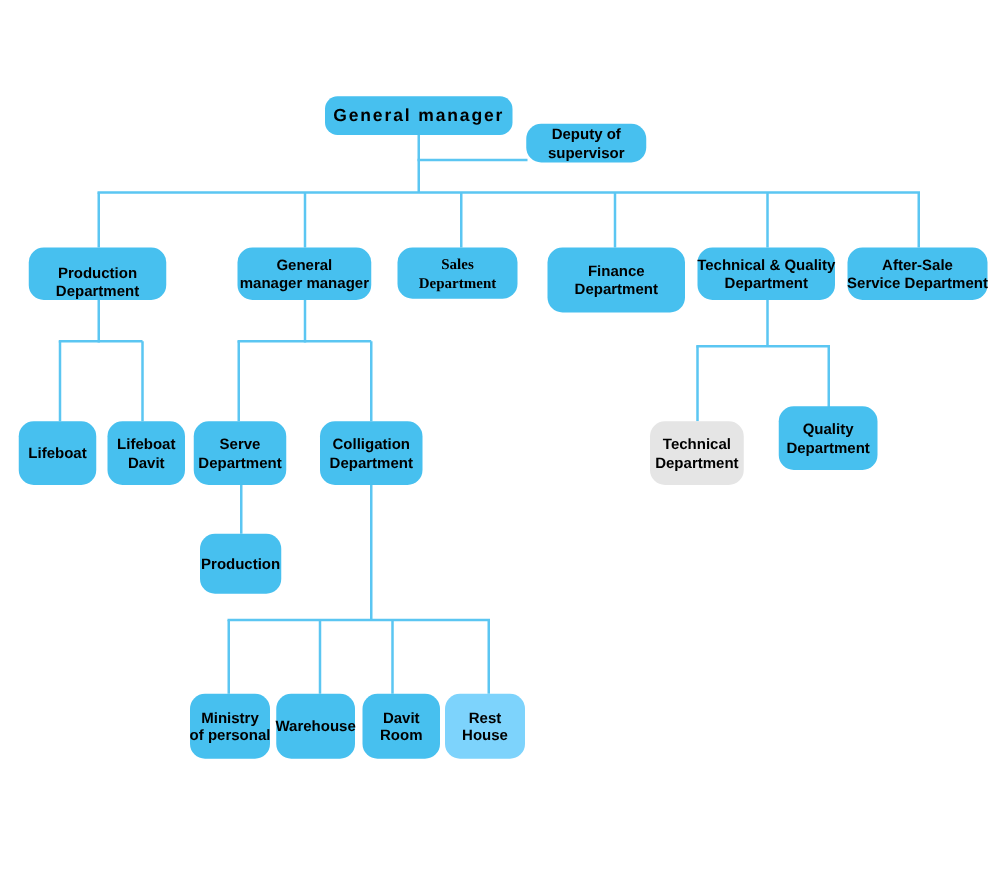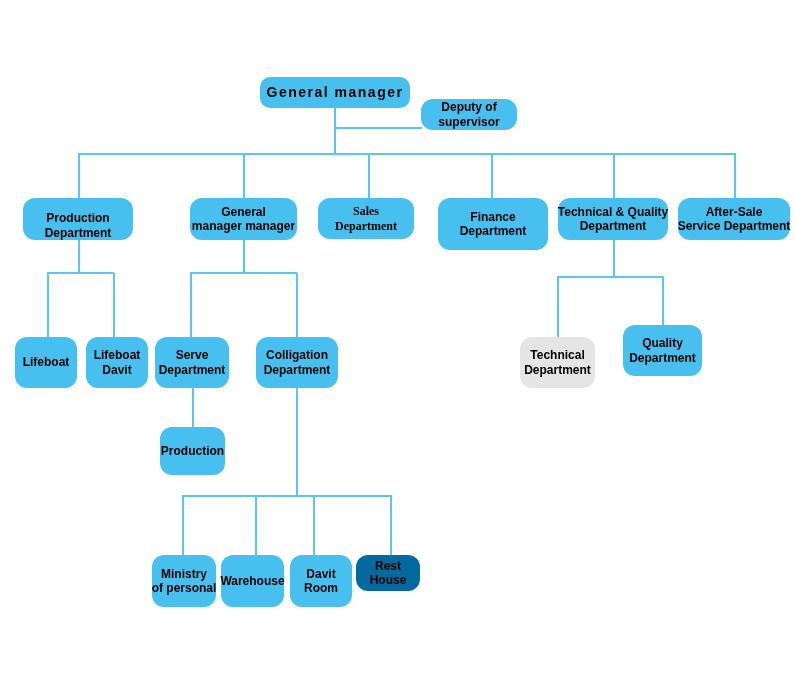--- a/index.html
+++ b/index.html
@@ -136,18 +136,18 @@
         <span>Ministry
 of personal</span>
       </div>
       <div class="node" style="left: 221px; top: 555px; width: 63px; height: 52px; background: rgb(71, 192, 239); color: rgb(0, 0, 0);">
         <span>Warehouse</span>
       </div>
       <div class="node" style="left: 290px; top: 555px; width: 62px; height: 52px; background: rgb(71, 192, 239); color: rgb(0, 0, 0);">
         <span>Davit
 Room</span>
       </div>
-      <div class="node" style="left: 356px; top: 555px; width: 64px; height: 36px; background: #0369a1; color: rgb(0, 0, 0);">
+      <div class="node" style="left: 356px; top: 555px; width: 64px; height: 52px; background: #7dd3fc; color: rgb(0, 0, 0);">
         <span>Rest
 House</span>
       </div>
     </div>
 </div>
 
 </body></html>

